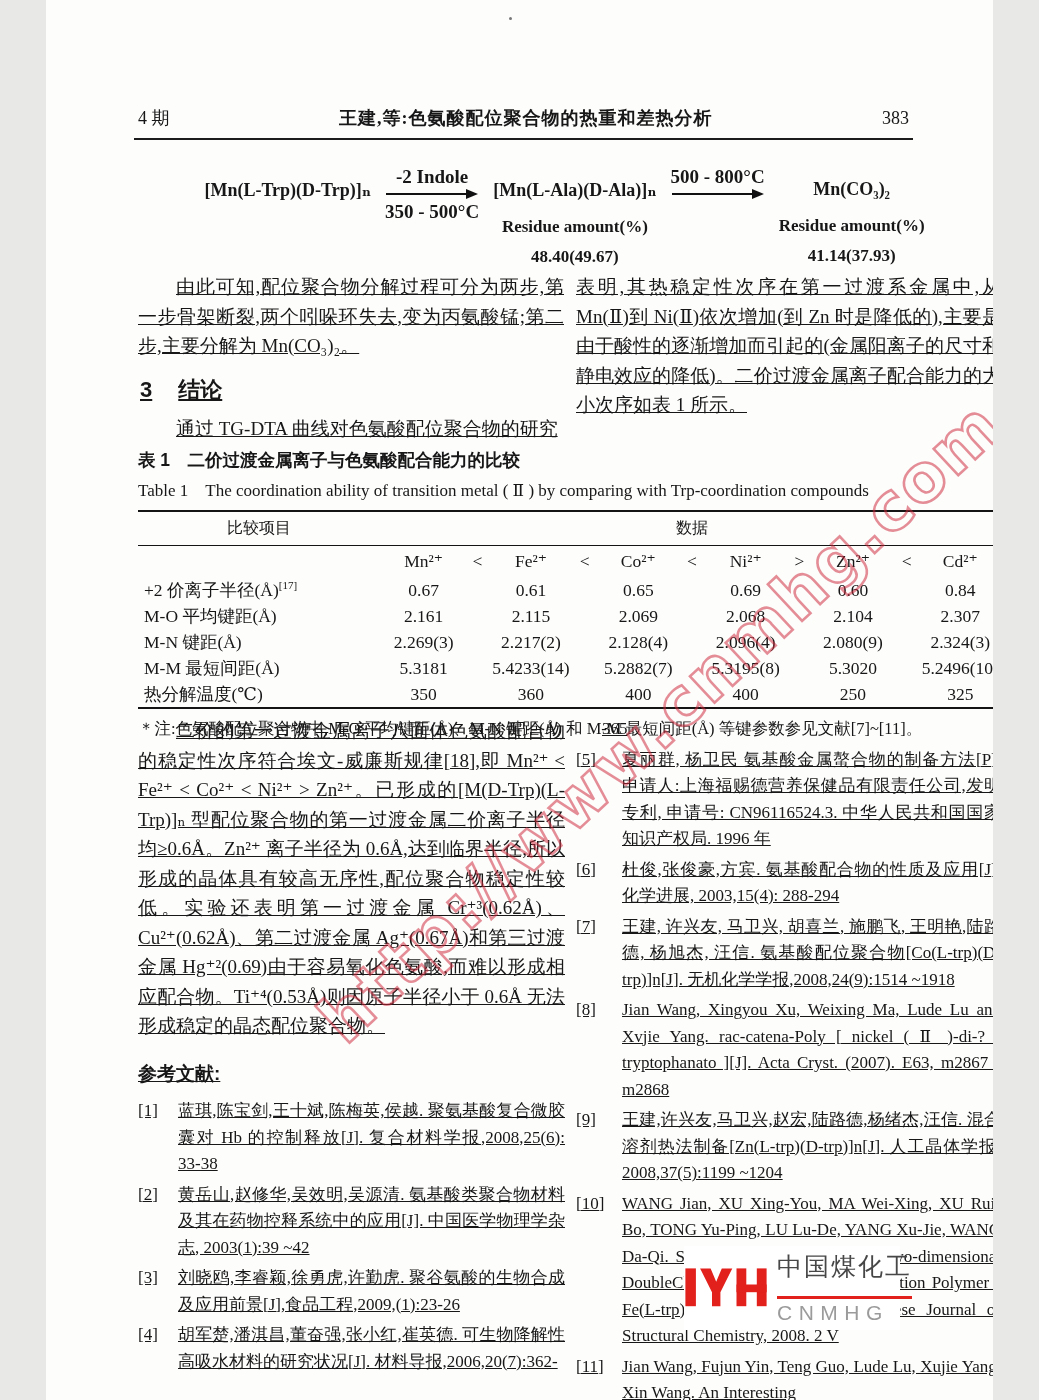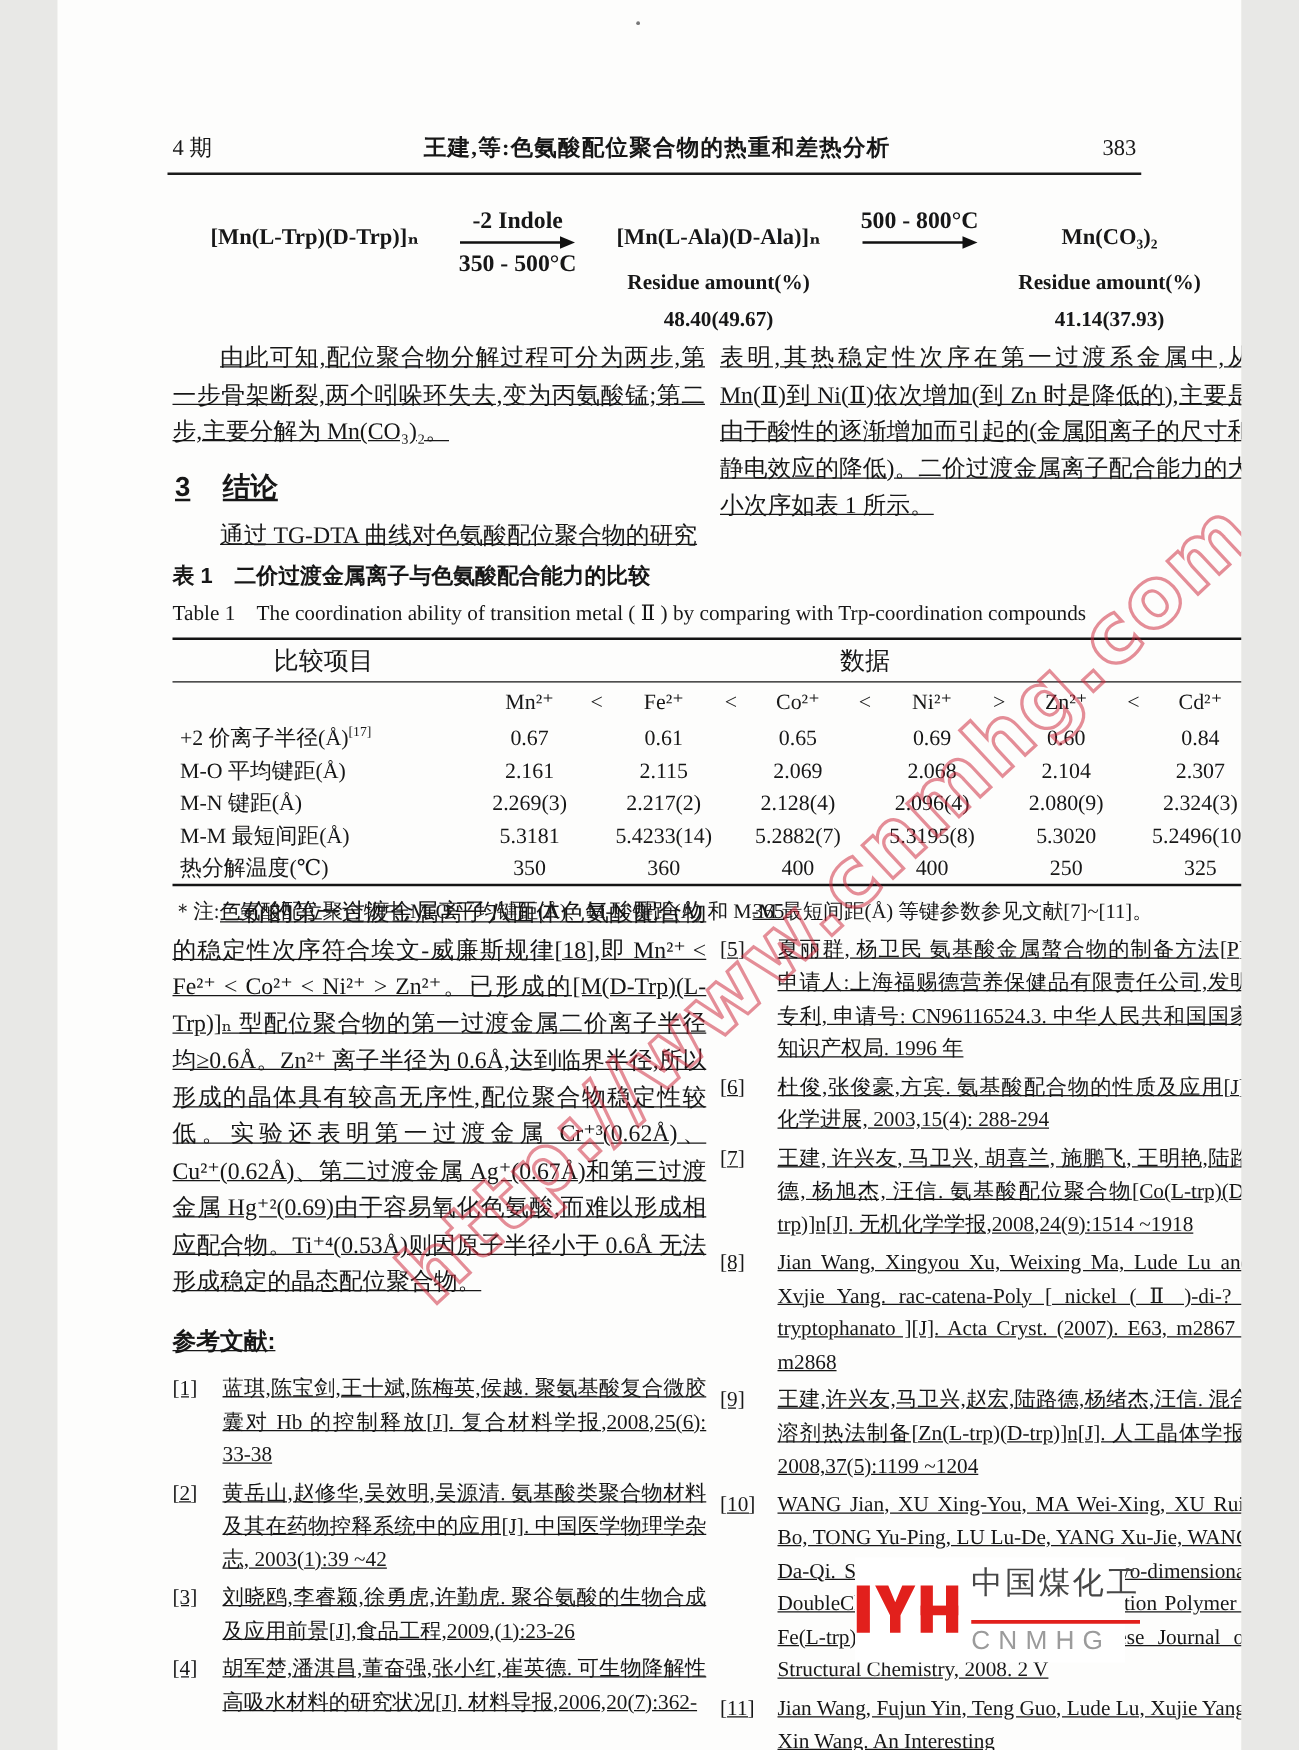--- a/index.html
+++ b/index.html
@@ -6,21 +6,21 @@
   .page{
     position:relative;width:947px;height:1400px;margin:0 auto;
     background:#fdfdfc;overflow:hidden;
     font-family:"Liberation Serif","DejaVu Serif",serif;color:#171717;
   }
   
   .header{position:absolute;top:106px;left:92px;right:84px;display:flex;justify-content:space-between;align-items:baseline;font-size:18px;}
   .header .jtitle{font-weight:600;letter-spacing:1px;}
   .header-rule{position:absolute;top:138px;left:88px;right:80px;border-top:2.6px solid #1c1c1c;}
   
-  .scheme{position:absolute;top:166px;left:150px;right:60px;display:flex;justify-content:center;gap:32px;font-weight:600;}
+  .scheme{position:absolute;top:166px;left:150px;right:60px;display:flex;justify-content:center;gap:14px;font-weight:600;}
   .compound{font-size:18px;white-space:nowrap;margin-top:13px;}
   .rx-arrow{display:flex;flex-direction:column;align-items:center;}
   .rx-top,.rx-bottom{font-size:19px;white-space:nowrap;}
   .rx-top{margin-bottom:1px;}
   .rx-bottom{margin-top:2px;}
   .arrow-graphic{display:flex;align-items:center;}
   .arrow-shaft{width:82px;height:0;border-top:2.4px solid #111;}
   .arrow-head{width:0;height:0;border-left:12px solid #111;border-top:5px solid transparent;border-bottom:5px solid transparent;margin-left:-2px;}
   .rx-group{display:flex;flex-direction:column;align-items:center;}
   .residue-label{font-size:17px;margin-top:16px;white-space:nowrap;}
@@ -31,21 +31,21 @@
   .col-r1{top:272px;left:530px;width:425px;}
   .col-l2{top:716px;left:92px;width:427px;}
   .col-r2{top:716px;left:530px;width:425px;}
   .para{text-indent:2em;margin:0;}
   .section-head{display:flex;gap:26px;font-size:22px;font-weight:bold;margin:14px 0 10px 2px;font-family:"Liberation Sans","DejaVu Sans",sans-serif;}
   
   .tablewrap{position:absolute;top:448px;left:92px;width:866px;}
   .cap-zh{font-size:17.5px;font-weight:bold;font-family:"Liberation Sans","DejaVu Sans",sans-serif;margin-bottom:7px;}
   .cap-en{font-size:17px;margin-bottom:8px;}
   .ttable{border-top:2.6px solid #141414;border-bottom:2.6px solid #141414;}
-  .t-headrow{display:flex;border-bottom:1.6px solid #141414;height:33px;align-items:center;font-size:20px;}
+  .t-headrow{display:flex;border-bottom:1.6px solid #141414;height:33px;align-items:center;font-size:16px;}
   .t-headrow .hitem{width:242px;text-align:center;}
   .t-headrow .hdata{flex:1;text-align:center;}
   .t-row{display:flex;align-items:center;height:26px;font-size:17.5px;}
   .t-row.metal{height:31px;}
   .t-label{width:242px;flex:none;text-align:left;padding-left:6px;box-sizing:border-box;white-space:nowrap;}
   .t-val{flex:1 1 0;text-align:center;white-space:nowrap;}
   .t-sym{flex:0 0 20px;text-align:center;}
   .sup{font-size:11px;}
   .footnote{font-size:16.5px;margin-top:9px;white-space:nowrap;}
   

